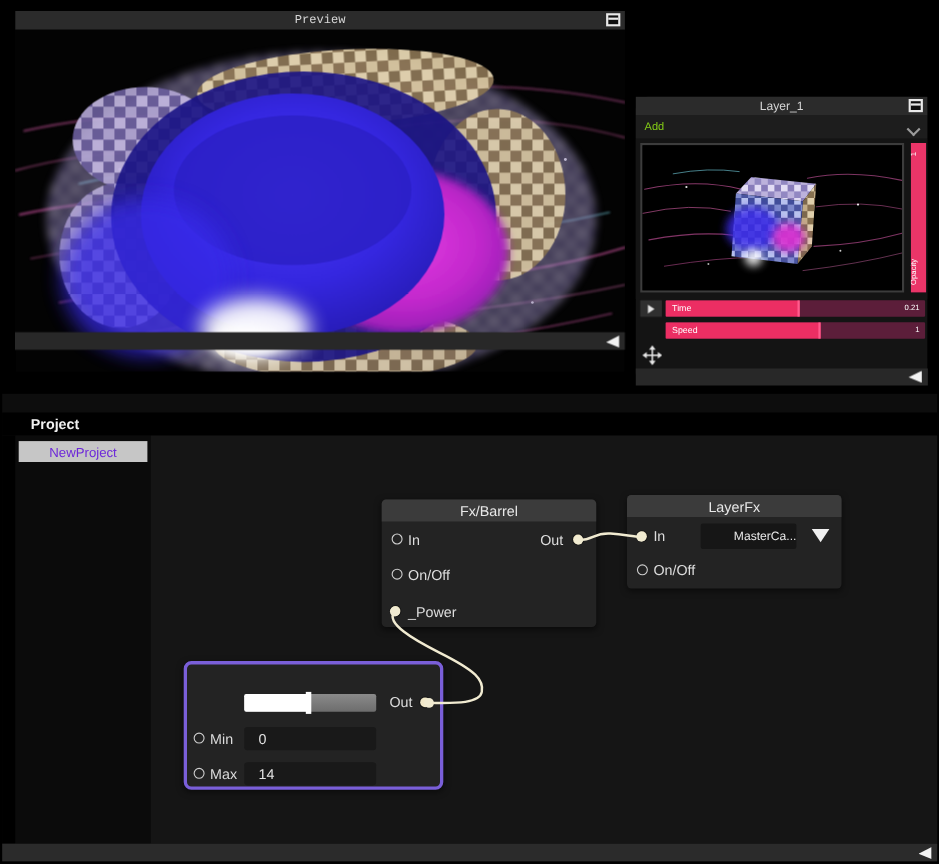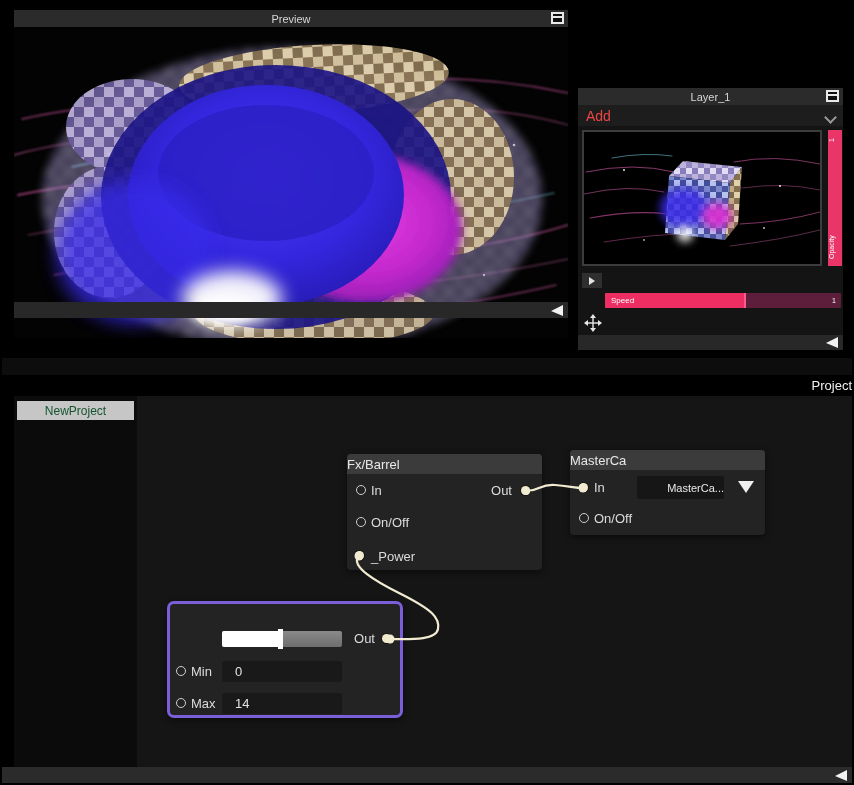--- a/index.html
+++ b/index.html
@@ -9,27 +9,27 @@
   .titlebar{position:absolute;left:0;right:0;top:0;height:17px;background:#2b2b2b;
             display:flex;align-items:center;justify-content:center;
             font-size:11px;color:#d6d6d6;}
   .win-icon{position:absolute;top:2px;width:13px;height:12px;border:2px solid #e9e9e9;
             box-sizing:border-box;background:#101010;}
   .win-icon::after{content:'';position:absolute;left:0;right:0;top:2px;height:2px;background:#e9e9e9;}
   .bottomstrip{position:absolute;left:0;right:0;bottom:0;background:#282828;}
   .grip{position:absolute;width:12px;height:11px;background:#f2f2f2;
         clip-path:polygon(100% 0,100% 100%,0 55%);}
   
-  #preview-panel{left:14px;top:10px;width:554px;height:308px;}
+  #preview-panel{left:14px;top:10px;width:554px;height:308px;font-family:Liberation Mono, monospace;}
   #preview-view{position:absolute;left:0;top:17px;width:554px;height:311px;background:#030303;overflow:hidden;}
   #preview-panel .bottomstrip{height:16px;}
   
   #layer-panel{left:578px;top:88px;width:265px;height:262px;border-radius:11px;}
   #add-row{position:absolute;left:0;right:0;top:17px;height:21px;background:#1d1d1d;
-           display:flex;align-items:center;font-size:14px;color:#ef4444;padding-left:8px;box-sizing:border-box;}
+           display:flex;align-items:center;font-size:10px;color:#84cc16;padding-left:8px;box-sizing:border-box;}
   #add-chevron{position:absolute;right:8px;top:8px;width:9px;height:9px;}
   #add-chevron::before{content:'';position:absolute;left:0;top:0;width:7px;height:7px;
       border-right:2px solid #9a9a9a;border-bottom:2px solid #9a9a9a;transform:rotate(45deg);}
   #thumb-area{position:absolute;left:0;top:38px;width:265px;height:146px;background:#141414;}
   #layer-thumb{position:absolute;left:4px;top:4px;width:240px;height:136px;border:2px solid #3c3c3c;
                box-sizing:border-box;background:#000;overflow:hidden;}
   #opacity-bar{position:absolute;left:250px;top:4px;width:14px;height:136px;background:#42112a;overflow:hidden;}
   #opacity-fill{position:absolute;left:0;bottom:0;width:100%;background:#ea3568;}
   .vtext{position:absolute;left:0;width:14px;text-align:center;color:#fff;font-size:7px;
          writing-mode:vertical-rl;transform:rotate(180deg);}
@@ -43,32 +43,32 @@
   #speed-row{left:27px;top:205px;width:236px;}
   #play-button{position:absolute;left:4px;top:185px;width:20px;height:15px;background:#2f2f2f;
                display:flex;align-items:center;justify-content:center;}
   #play-button i{display:block;width:0;height:0;border-left:6px solid #e4e4e4;
                  border-top:4px solid transparent;border-bottom:4px solid transparent;}
   #move-handle{position:absolute;left:6px;top:226px;width:18px;height:18px;}
   #layer-panel .bottomstrip{height:15px;}
   
   #node-editor{left:2px;top:358px;width:850px;height:425px;background:#0d0d0d;}
   #project-row{position:absolute;left:0;right:0;top:17px;height:21px;background:#000;
-               display:flex;align-items:center;font-size:13px;font-weight:normal;color:#f0f0f0;
-               padding-left:26px;box-sizing:border-box;justify-content:flex-end;}
+               display:flex;align-items:center;font-size:13px;font-weight:bold;color:#f0f0f0;
+               padding-left:26px;box-sizing:border-box;}
   #editor-leftgap{position:absolute;left:0;top:38px;bottom:16px;width:12px;background:#000;}
   #editor-sidebar{position:absolute;left:12px;top:38px;bottom:16px;width:123px;background:#0b0b0b;}
   #sidebar-project-item{margin:5px 3px 0 3px;height:19px;background:#c6c6c6;
-        display:flex;align-items:center;justify-content:center;font-size:12px;color:#14532d;}
+        display:flex;align-items:center;justify-content:center;font-size:12px;color:#6d28d9;}
   #editor-canvas{position:absolute;left:135px;right:0;top:38px;bottom:16px;background:#151515;overflow:hidden;}
   #node-editor .bottomstrip{height:16px;background:#2b2b2b;}
   
   .node{position:absolute;background:#232323;border-radius:4px;box-shadow:0 2px 6px rgba(0,0,0,.5);}
   .node-header{position:absolute;left:0;right:0;top:0;height:20px;background:#3b3b3b;
-               border-radius:4px 4px 0 0;display:flex;align-items:center;justify-content:flex-start;
+               border-radius:4px 4px 0 0;display:flex;align-items:center;justify-content:center;
                font-size:13px;color:#e8e8e8;}
   .nlabel{position:absolute;font-size:13px;color:#dcdcdc;white-space:nowrap;}
   .port{position:absolute;border-radius:50%;}
   .port.open{width:8px;height:8px;border:1.5px solid #cfcfcf;background:transparent;box-sizing:content-box;}
   .port.filled{width:9px;height:9px;background:#f2e9c9;box-shadow:0 0 0 1px rgba(0,0,0,.35);}
   #node-fx-barrel{left:210px;top:58px;width:195px;height:116px;}
   #node-layerfx{left:433px;top:54px;width:195px;height:85px;}
   #node-slider{left:30px;top:205px;width:236px;height:117px;box-sizing:border-box;
                border:3px solid #7a5fd9;border-radius:7px;}
   #node-slider .node-header{border-radius:3px 3px 0 0;}
@@ -246,20 +246,25 @@
       </div>
       <div id="opacity-bar">
         <div id="opacity-fill" style="height: 100%;"></div>
         <span class="vtext" id="opacity-value">1</span>
         <span class="vtext" id="opacity-label">Opacity</span>
       </div>
     </div>
     <div id="play-button">
         <i></i>
       </div>
+    <div class="slider-row" id="time-row">
+      <div class="slider-fill" style="width: 51%;"></div>
+      <span class="slider-name">Time</span>
+      <span class="slider-value">0.21</span>
+    </div>
     <div class="slider-row" id="speed-row">
       <div class="slider-fill" style="width: 59%;"></div>
       <span class="slider-name">Speed</span>
       <span class="slider-value">1</span>
     </div>
     <div id="move-handle">
       <svg width="18" height="18" viewBox="0 0 18 18">
         <g stroke="#e8e8e8" stroke-width="1.4">
             <line x1="9" y1="3" x2="9" y2="15"></line>
             <line x1="3" y1="9" x2="15" y2="9"></line>
@@ -296,21 +301,21 @@
         <span class="nlabel" style="right:30px;top:29px;">Out</span>
         <span class="port filled" style="right:12px;top:32px;"></span>
         <span class="port open" style="left:9px;top:63px;"></span>
         <span class="nlabel" style="left:24px;top:61px;">On/Off</span>
         <span class="port filled" style="left:8px;top:97px;"></span>
         <span class="nlabel" style="left:24px;top:95px;">_Power</span>
       </div>
 
       <div class="node" id="node-layerfx">
         <div class="node-header">
-          <span>MasterCa</span>
+          <span>LayerFx</span>
         </div>
         <span class="port filled" style="left:9px;top:33px;"></span>
         <span class="nlabel" style="left:24px;top:30px;">In</span>
         <div id="layerfx-dropdown">
           <span>MasterCa...</span>
         </div>
         <span id="layerfx-caret"></span>
         <span class="port open" style="left:9px;top:63px;"></span>
         <span class="nlabel" style="left:24px;top:61px;">On/Off</span>
       </div>

